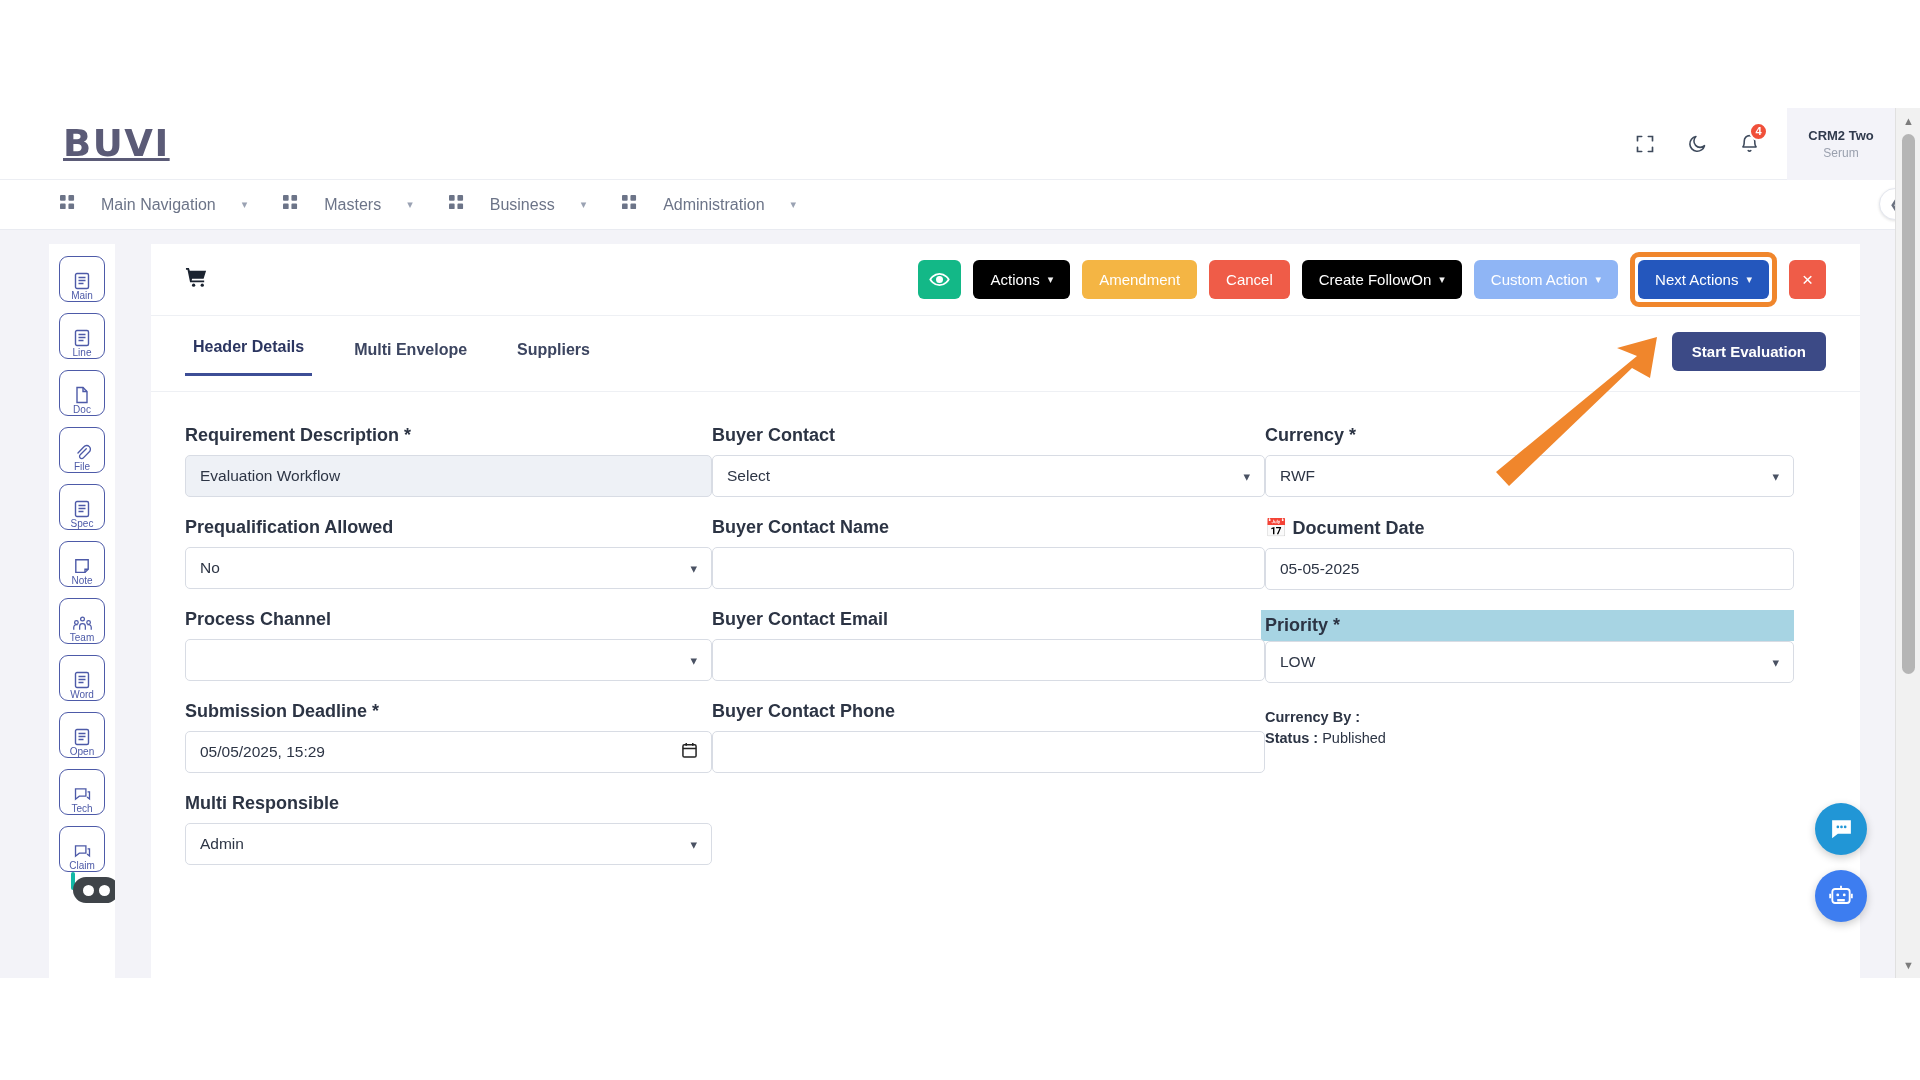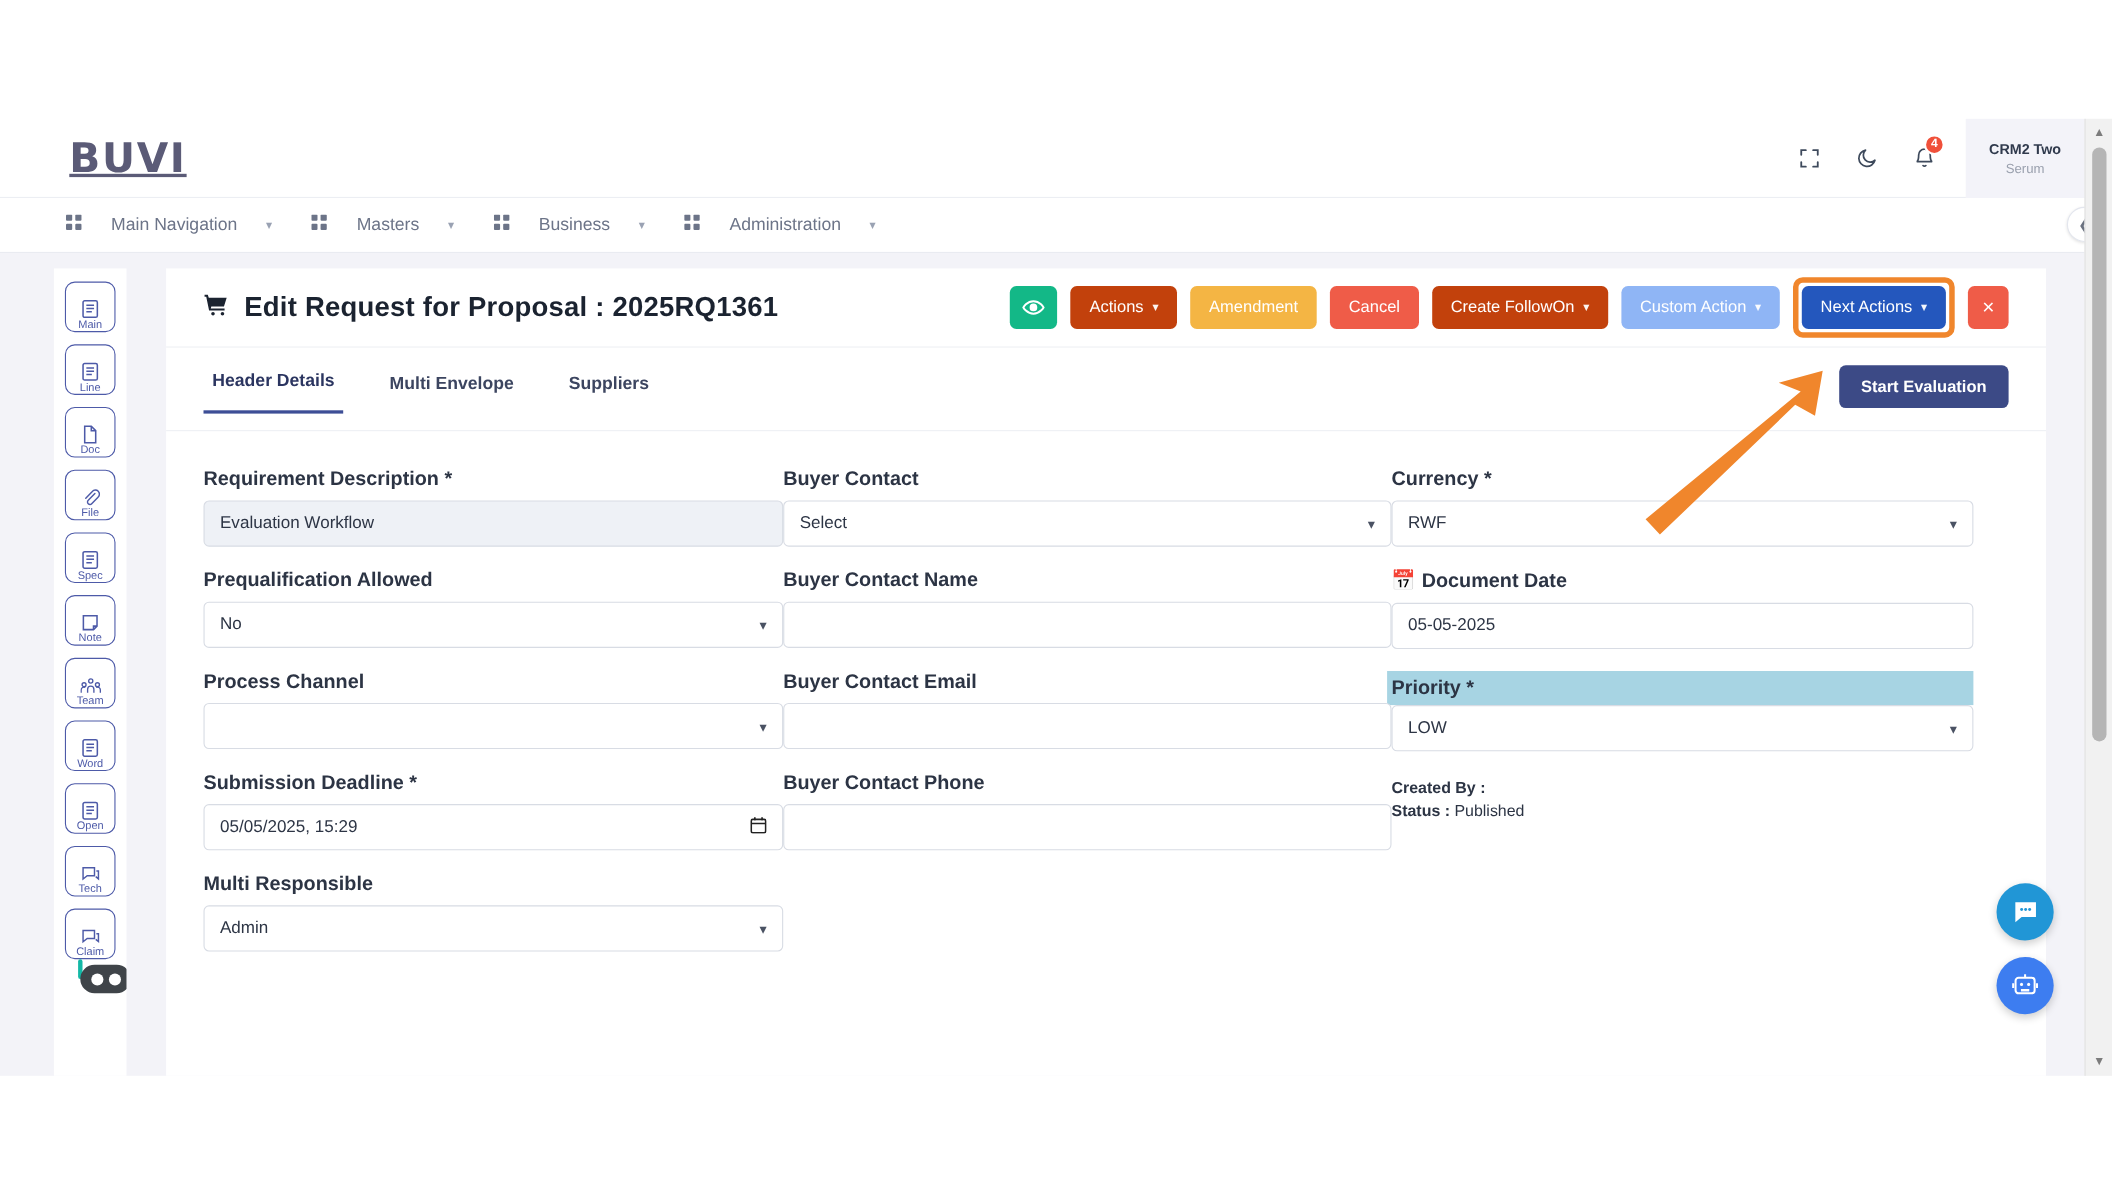--- a/index.html
+++ b/index.html
@@ -154,21 +154,21 @@
     border-radius: 6px;
     color: #fff;
     font-size: 15px;
     display: flex; align-items: center; justify-content: center;
     gap: 8px;
     padding: 0 17px;
     white-space: nowrap;
   }
   .btn .bchev { font-size: 11px; opacity: .95; }
   .btn-eye   { background: #13b887; width: 43px; padding: 0; }
-  .btn-blue  { background: #c2410c; }
+  .btn-blue  { background: #000000; }
   .btn-amber { background: #f4b544; }
   .btn-red   { background: #ef5c48; }
   .btn-lblue { background: #8fb5f5; }
   .btn-navy  { background: #2457bd; }
   .btn-close { background: #ef5c48; width: 37px; padding: 0; font-size: 19px; }
   .highlight-box {
     border: 5px solid #f0862c;
     border-radius: 9px;
     padding: 3px;
     background: #fff;
@@ -451,21 +451,20 @@
     <div class="card">
 
       <div class="card-head">
         <span class="cart-ico">
           <svg width="23" height="23" viewBox="0 0 24 24" fill="currentColor">
               <path d="M1 2h3.1l.9 3H22l-2.6 8.2H7.4L6.9 15H20v2H5.3L2.6 4H1z"></path>
               <circle cx="9" cy="20" r="1.7"></circle>
               <circle cx="18" cy="20" r="1.7"></circle>
             </svg>
         </span>
-        <span class="page-title">Edit Request for Proposal : 2025RQ1361</span>
 
         <div class="btnrow">
           <div class="btn btn-eye">
             <svg width="21" height="21" viewBox="0 0 24 24" fill="none" stroke="currentColor" stroke-width="2">
                 <path d="M1.5 12S5 5.5 12 5.5 22.5 12 22.5 12 19 18.5 12 18.5 1.5 12 1.5 12z"></path>
                 <circle cx="12" cy="12" r="3" fill="currentColor"></circle>
               </svg>
           </div>
           <div class="btn btn-blue">
             <span>Actions</span>
@@ -601,21 +600,21 @@
           </div>
           <div class="field">
             <label class="flabel hl"><span>Priority</span> <span class="req">*</span></label>
             <div class="ctrl">
               <span class="val">LOW</span>
               <span class="dd">▾</span>
             </div>
           </div>
           <div class="meta">
             <div>
-              <b>Created By :</b>
+              <b>Currency By :</b>
               <span class="mval"></span>
             </div>
             <div>
               <b>Status :</b>
               <span class="mval">Published</span>
             </div>
           </div>
         </div>
       </div>
     </div>

